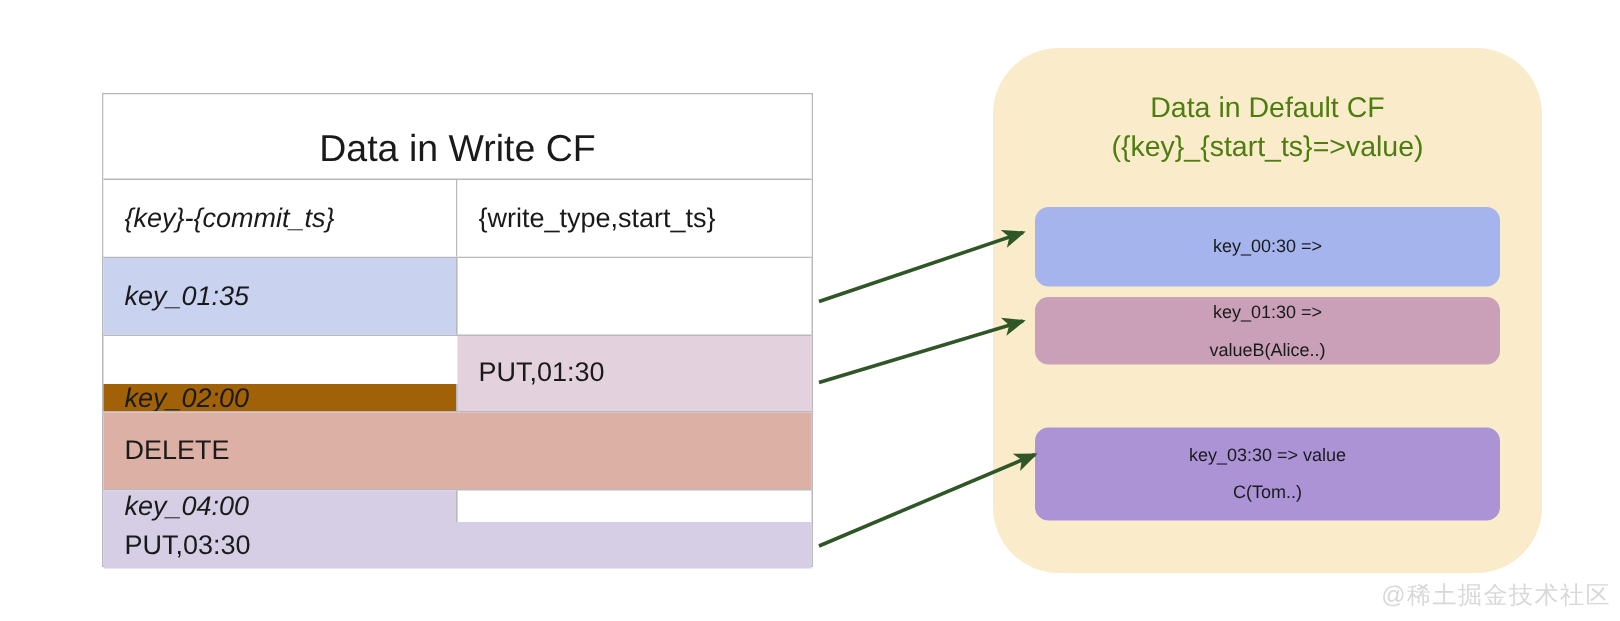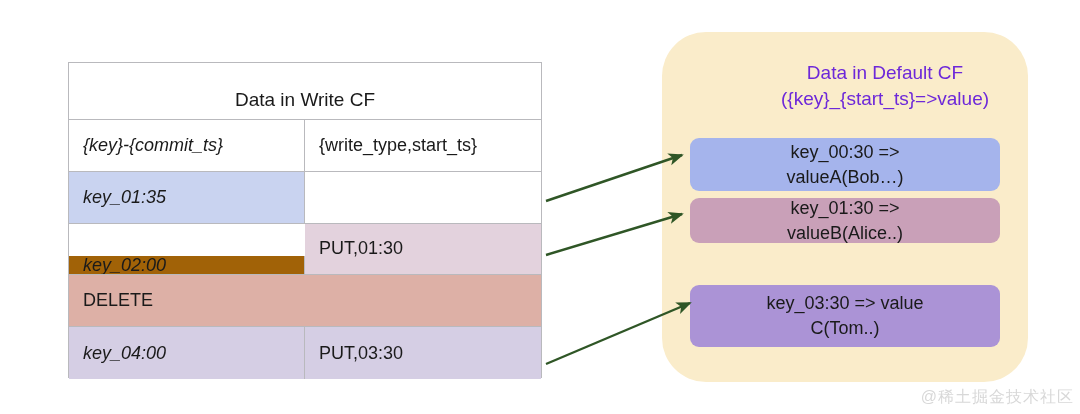--- a/index.html
+++ b/index.html
@@ -38,32 +38,32 @@
   .tbl-title-row {
     height: 57px;
     border-bottom: 1px solid #b9b9bd;
     box-sizing: border-box;
     display: flex;
     align-items: center;
     justify-content: center;
     background: #ffffff;
   }
   .tbl-title-row .cell-text {
-    font-size: 19px;
+    font-size: 25px;
     color: #1a1a1a;
     margin-top: 17px;
   }
 
   .tbl-row {
     height: 51.8px;
     display: flex;
     box-sizing: border-box;
     border-bottom: 1px solid #b9b9bd;
   }
-  .tbl-row.last { border-bottom: none; }
+  .tbl-row.last { border-bottom: none; flex-direction: column; }
 
   .tbl-cell {
     display: flex;
     align-items: center;
     box-sizing: border-box;
     padding-left: 14px;
     font-size: 18px;
     color: #1a1a1a;
     overflow: hidden;
     white-space: nowrap;
@@ -93,35 +93,34 @@
   }
 
   .panel-title {
     position: absolute;
     left: 0;
     top: 28px;
     width: 100%;
     text-align: center;
     font-size: 19px;
     line-height: 26px;
-    color: #6d28d9;
-    margin-left: 40px;
+    color: #4d7c0f;
   }
   .panel-title .line2 { display: block; }
 
   .kv-box {
     position: absolute;
     left: 28px;
     width: 310px;
     border-radius: 9px;
     display: flex;
     align-items: center;
     justify-content: center;
     text-align: center;
-    font-size: 18px;
+    font-size: 12px;
     line-height: 25px;
     color: #1a1a1a;
     box-sizing: border-box;
     padding: 0 8px;
   }
   .kv-box.b1 { top: 106px; height: 53px; }
   .kv-box.b2 { top: 166px; height: 45px; }
   .kv-box.b3 { top: 253px; height: 62px; }
 
   
@@ -184,21 +183,20 @@
   <div class="default-cf-panel" style="background: rgb(250, 236, 202);">
 
     <div class="panel-title">
       <span>Data in Default CF</span>
       <span class="line2">({key}_{start_ts}=&gt;value)</span>
     </div>
 
     <div class="kv-box b1" style="background: rgb(165, 180, 236);">
       <span>
         <span>key_00:30 =&gt;</span><br>
-        <span>valueA(Bob…)</span>
       </span>
     </div>
 
     <div class="kv-box b2" style="background: rgb(201, 160, 184);">
       <span>
         <span>key_01:30 =&gt;</span><br>
         <span>valueB(Alice..)</span>
       </span>
     </div>
 

